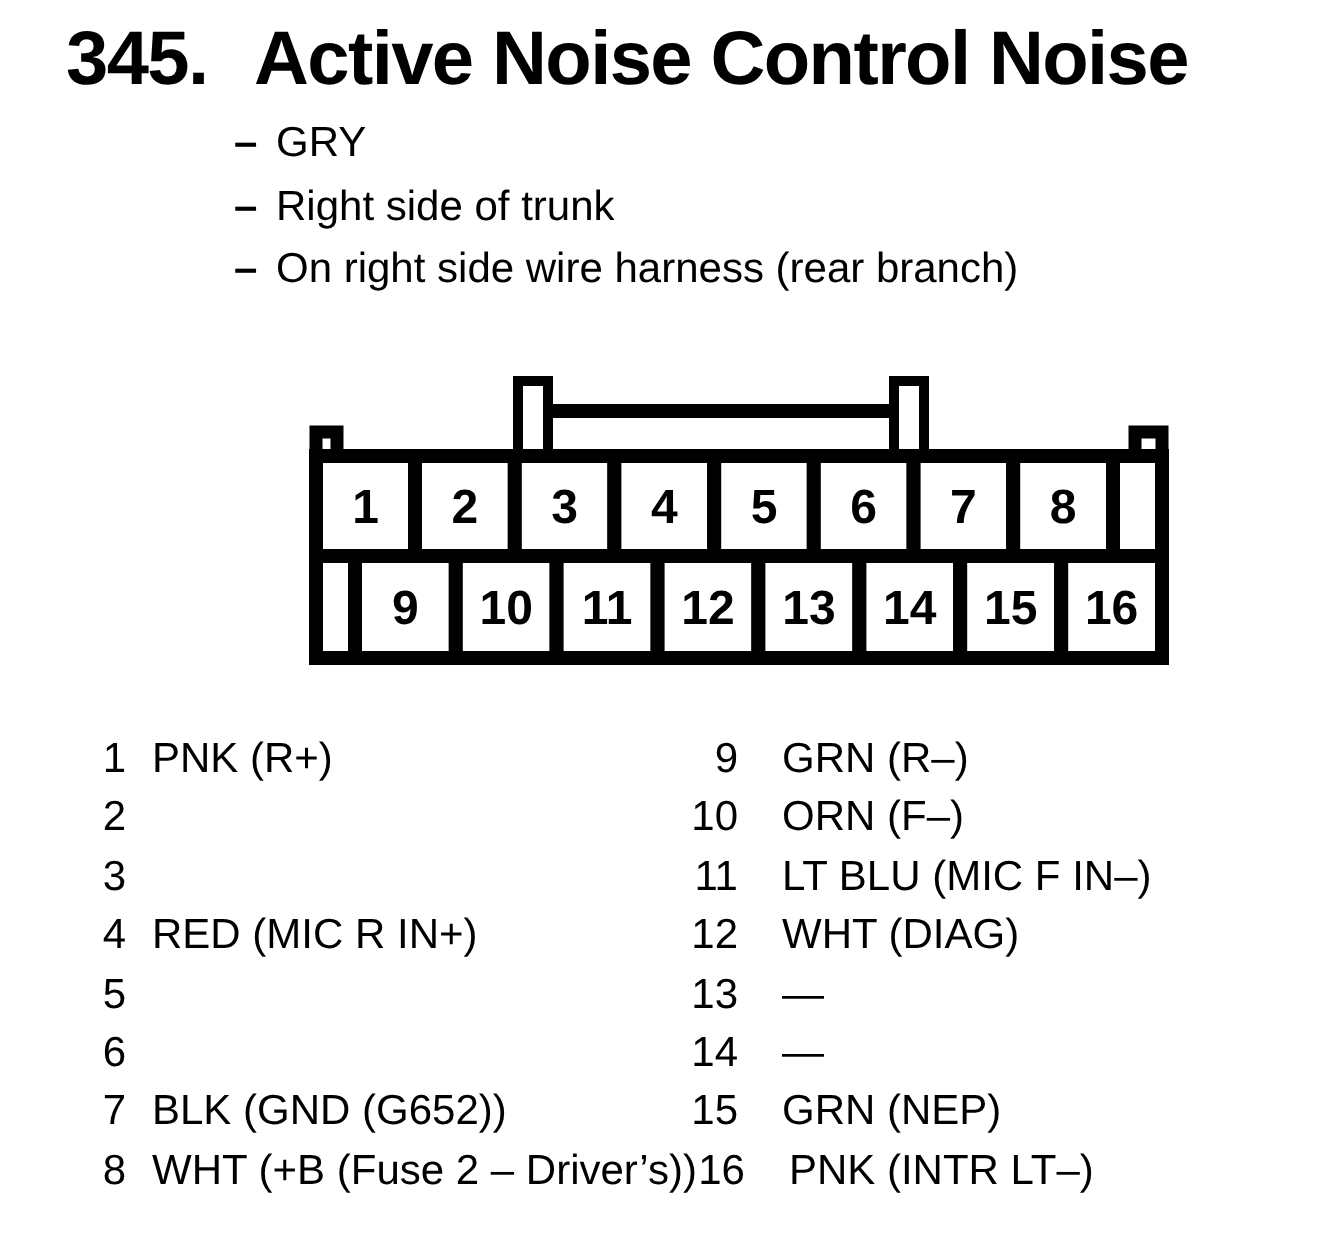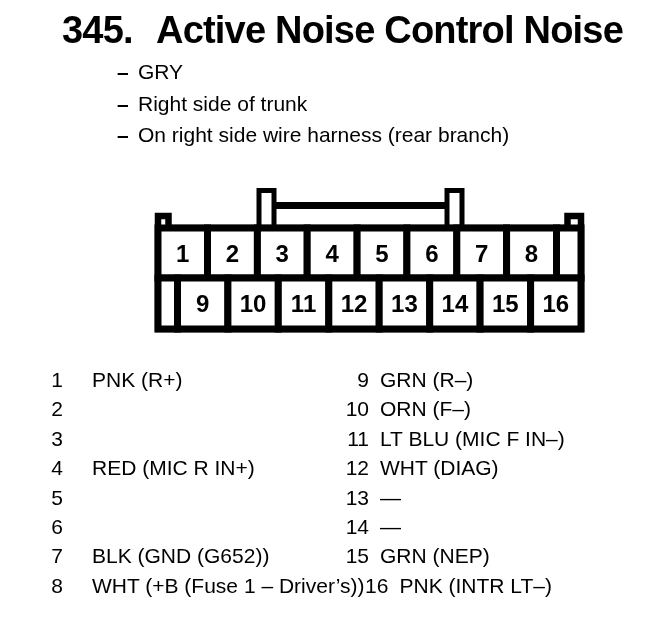--- a/index.html
+++ b/index.html
@@ -17,21 +17,21 @@
     position: absolute;
     left: 33px;
     top: 8px;
     width: 620px;
     font-weight: bold;
     font-size: 38px;
     letter-spacing: -0.8px;
     line-height: 44px;
     white-space: nowrap;
   }
-  .title-num { display: inline-block; width: 94px; margin-left: 29px; }
+  .title-num { display: inline-block; width: 94px; }
   
   .bullets {
     position: absolute;
     left: 117px;
     top: 56px;
     font-size: 21px;
     line-height: 31.5px;
     white-space: nowrap;
   }
   .bullet-line { display: flex; }
@@ -57,22 +57,22 @@
     top: 365px;
     font-size: 21px;
     line-height: 29.4px;
     white-space: nowrap;
   }
   .pin-row { display: flex; }
   .pin-half-left { display: flex; min-width: 308px; }
   .pin-half-right { display: flex; }
   .pin-num-left { width: 26px; text-align: right; flex: 0 0 auto; }
   .pin-num-right { min-width: 24px; text-align: right; flex: 0 0 auto; }
-  .pin-label-left { margin-left: 29px; }
-  .pin-label-right { margin-left: 11px; }
+  .pin-label-left { margin-left: 13px; }
+  .pin-label-right { margin-left: 22px; }
 </style>
 </head>
 <body>
 
 <div class="page">
 
   <div class="title-row">
     <span class="title-num">345.</span><span class="title-text">Active Noise Control Noise</span>
   </div>
 
@@ -199,21 +199,21 @@
           <span class="pin-label-left">BLK (GND (G652))</span>
         </div>
         <div class="pin-half-right">
           <span class="pin-num-right">15</span>
           <span class="pin-label-right">GRN (NEP)</span>
         </div>
       </div>
       <div class="pin-row">
         <div class="pin-half-left">
           <span class="pin-num-left">8</span>
-          <span class="pin-label-left">WHT (+B (Fuse 1 – Driver’s))</span>
+          <span class="pin-label-left">WHT (+B (Fuse 2 – Driver’s))</span>
         </div>
         <div class="pin-half-right">
           <span class="pin-num-right">16</span>
           <span class="pin-label-right">PNK (INTR LT–)</span>
         </div>
       </div>
     </div>
 
 </div>
 

